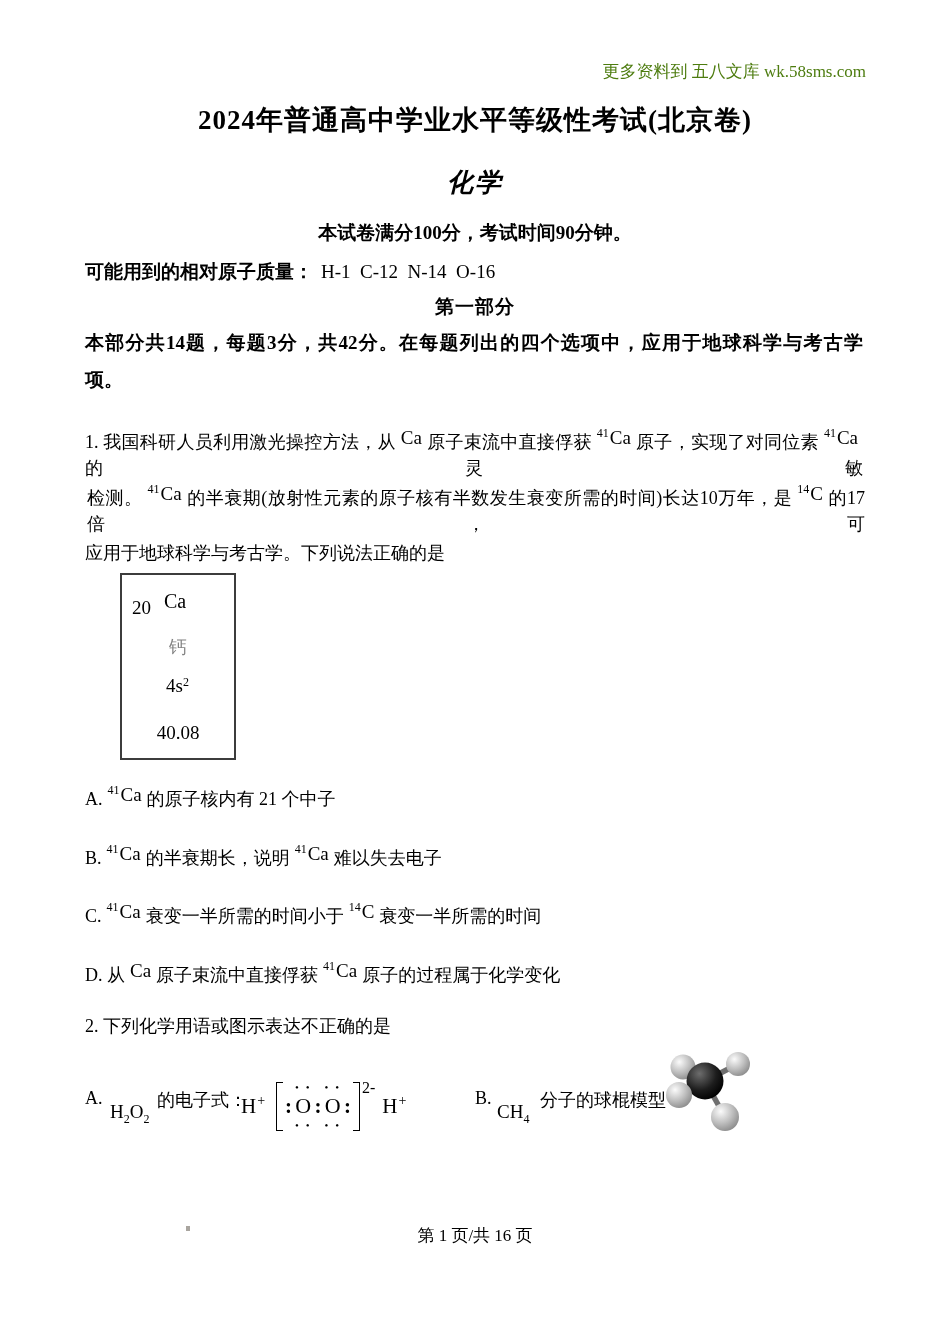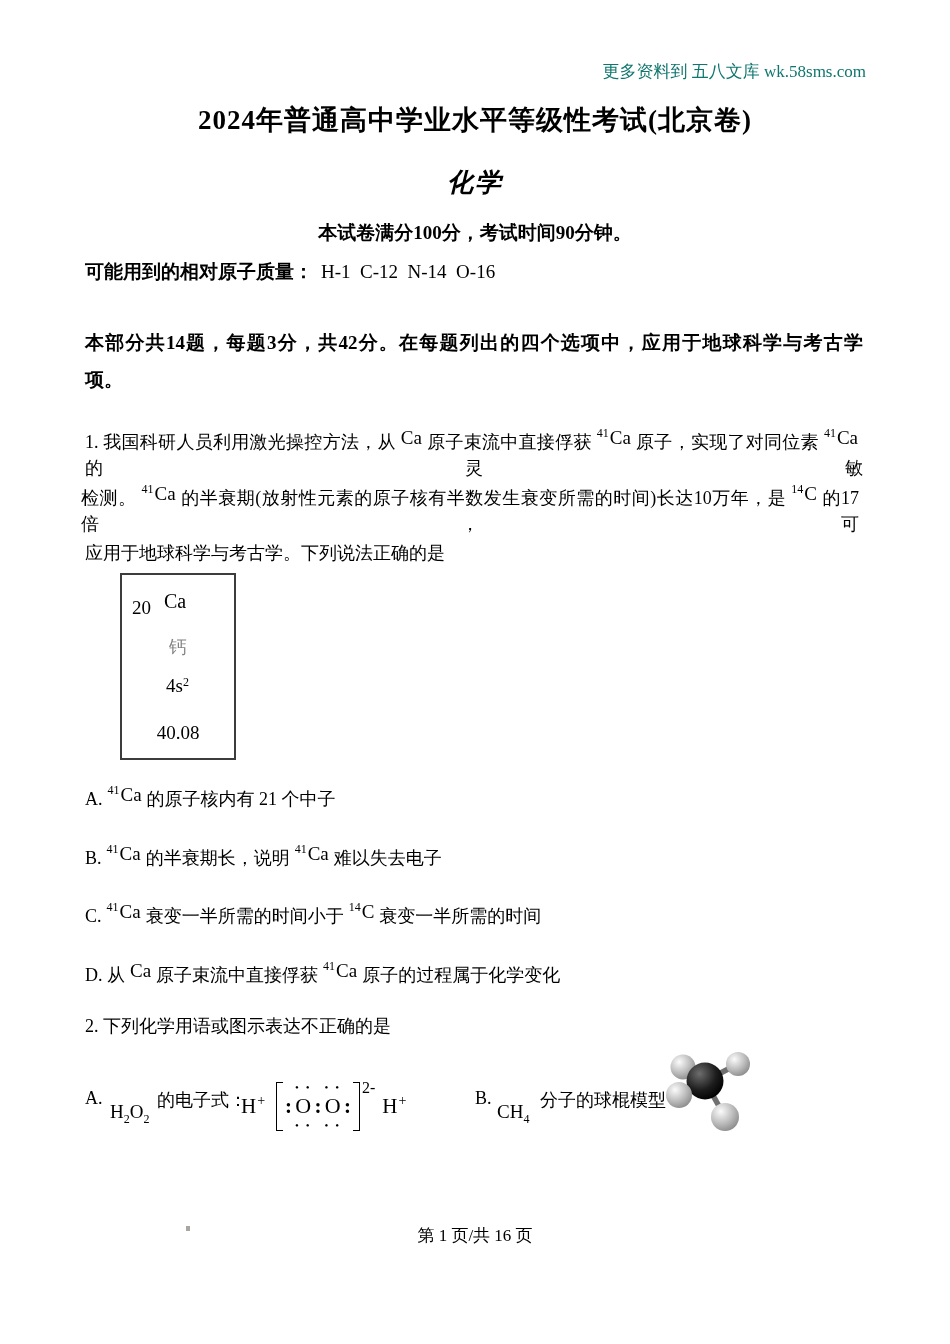--- a/index.html
+++ b/index.html
@@ -3,35 +3,35 @@
 <meta charset="utf-8">
 <style>
   html,body{margin:0;padding:0;background:#fff;}
   .page{position:relative;width:950px;height:1344px;background:#ffffff;overflow:hidden;
         font-family:"Liberation Serif","DejaVu Serif",serif;color:#000;}
   .abs{position:absolute;}
   .center{left:0;width:100%;text-align:center;}
   .bold{font-weight:700;}
   .pre{white-space:pre-wrap;}
 
-  .watermark{top:60px;right:84px;font-size:17px;color:#0f766e;}
+  .watermark{top:60px;right:84px;font-size:17px;color:#4d7c0f;}
   .title{top:102px;font-size:27px;font-weight:700;letter-spacing:1px;}
   .subject{top:165px;font-size:26px;font-weight:700;letter-spacing:2px;font-style:italic;}
   .exam-meta{top:220px;font-size:19px;font-weight:700;}
   .mass-line{top:259px;left:85px;font-size:19px;}
   .mass-values{padding-left:8px;font-weight:400;}
   .part-heading{top:294px;font-size:19px;font-weight:700;letter-spacing:1px;}
   .intro1{top:330px;left:85px;width:778px;font-size:19px;font-weight:700;
           text-align:justify;text-align-last:justify;}
   .intro2{top:367px;left:85px;font-size:19px;font-weight:700;}
 
   .qline{font-size:18px;line-height:1.4;}
   .jline{text-align:justify;text-align-last:justify;}
   .q1l1{top:429px;left:85px;width:778px;}
-  .q1l2{top:485px;left:81px;width:778px;}
+  .q1l2{top:485px;left:87px;width:778px;}
   .q1l3{top:541px;left:85px;text-align:right;}
 
   .fml{font-family:"Liberation Serif","DejaVu Serif",serif;position:relative;top:-4px;
        margin:0 5px;font-size:19px;white-space:nowrap;}
   .isup{font-size:12px;position:relative;top:-7px;margin-right:1px;}
   .isub{font-size:12px;position:relative;top:5px;}
 
   .el-box{left:92px;top:573px;width:112px;height:183px;border:2px solid #3c3c3c;margin-left:28px;}
   .el-num{left:10px;top:22px;font-size:19px;}
   .el-sym{left:42px;top:15px;font-size:20px;}
@@ -78,20 +78,21 @@
   <div class="abs watermark">更多资料到 五八文库 wk.58sms.com</div>
 
   <div class="abs center title">2024年普通高中学业水平等级性考试(北京卷)</div>
   <div class="abs center subject">化学</div>
   <div class="abs center exam-meta">本试卷满分100分，考试时间90分钟。</div>
 
   <div class="abs mass-line">
     <span class="bold">可能用到的相对原子质量：</span><span class="mass-values pre">H-1  C-12  N-14  O-16</span>
   </div>
 
+  <div class="abs center part-heading">第一部分</div>
   <div class="abs intro1">本部分共14题，每题3分，共42分。在每题列出的四个选项中，应用于地球科学与考古学</div>
   <div class="abs intro2">项。</div>
 
   <div class="abs qline jline q1l1">
     <span>1. 我国科研人员利用激光操控方法，从</span><span class="fml"><span>Ca</span></span><span>原子束流中直接俘获</span><span class="fml"><span class="isup">41</span><span>Ca</span></span><span>原子，实现了对同位素</span><span class="fml"><span class="isup">41</span><span>Ca</span></span><span>的灵敏</span>
   </div>
   <div class="abs qline jline q1l2">
     <span>检测。</span><span class="fml"><span class="isup">41</span><span>Ca</span></span><span>的半衰期(放射性元素的原子核有半数发生衰变所需的时间)长达10万年，是</span><span class="fml"><span class="isup">14</span><span>C</span></span><span>的17倍，可</span>
   </div>
   <div class="abs qline q1l3">应用于地球科学与考古学。下列说法正确的是</div>

